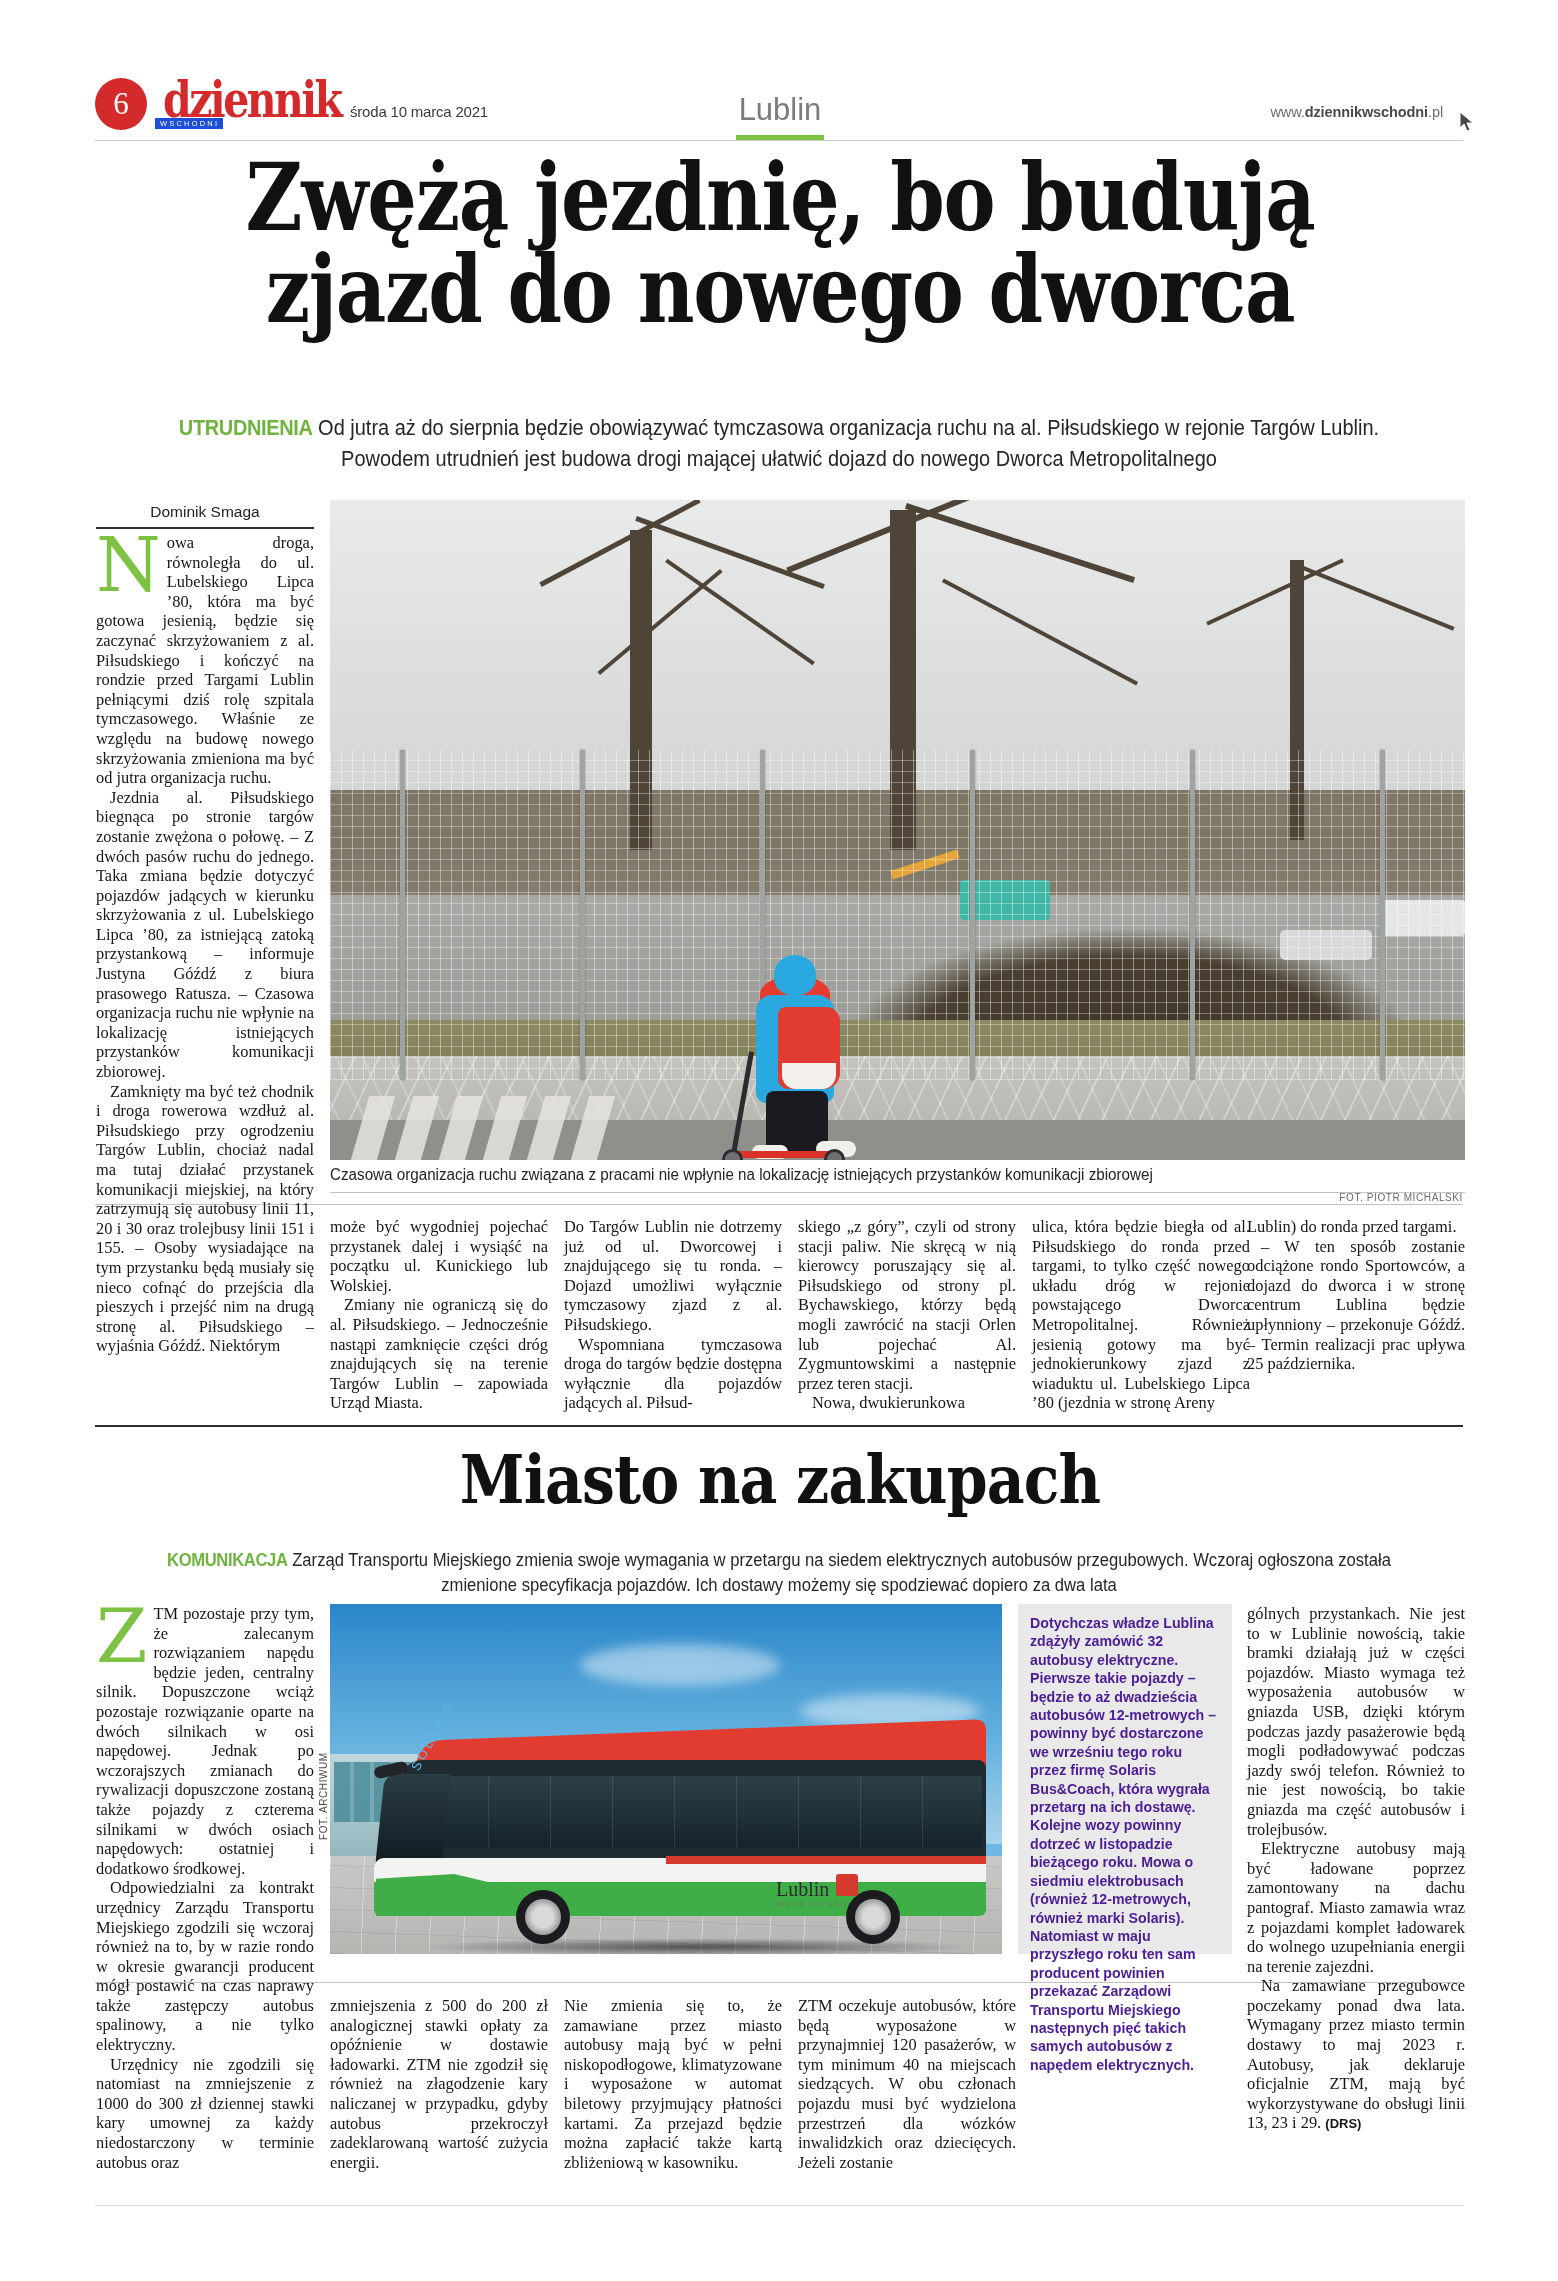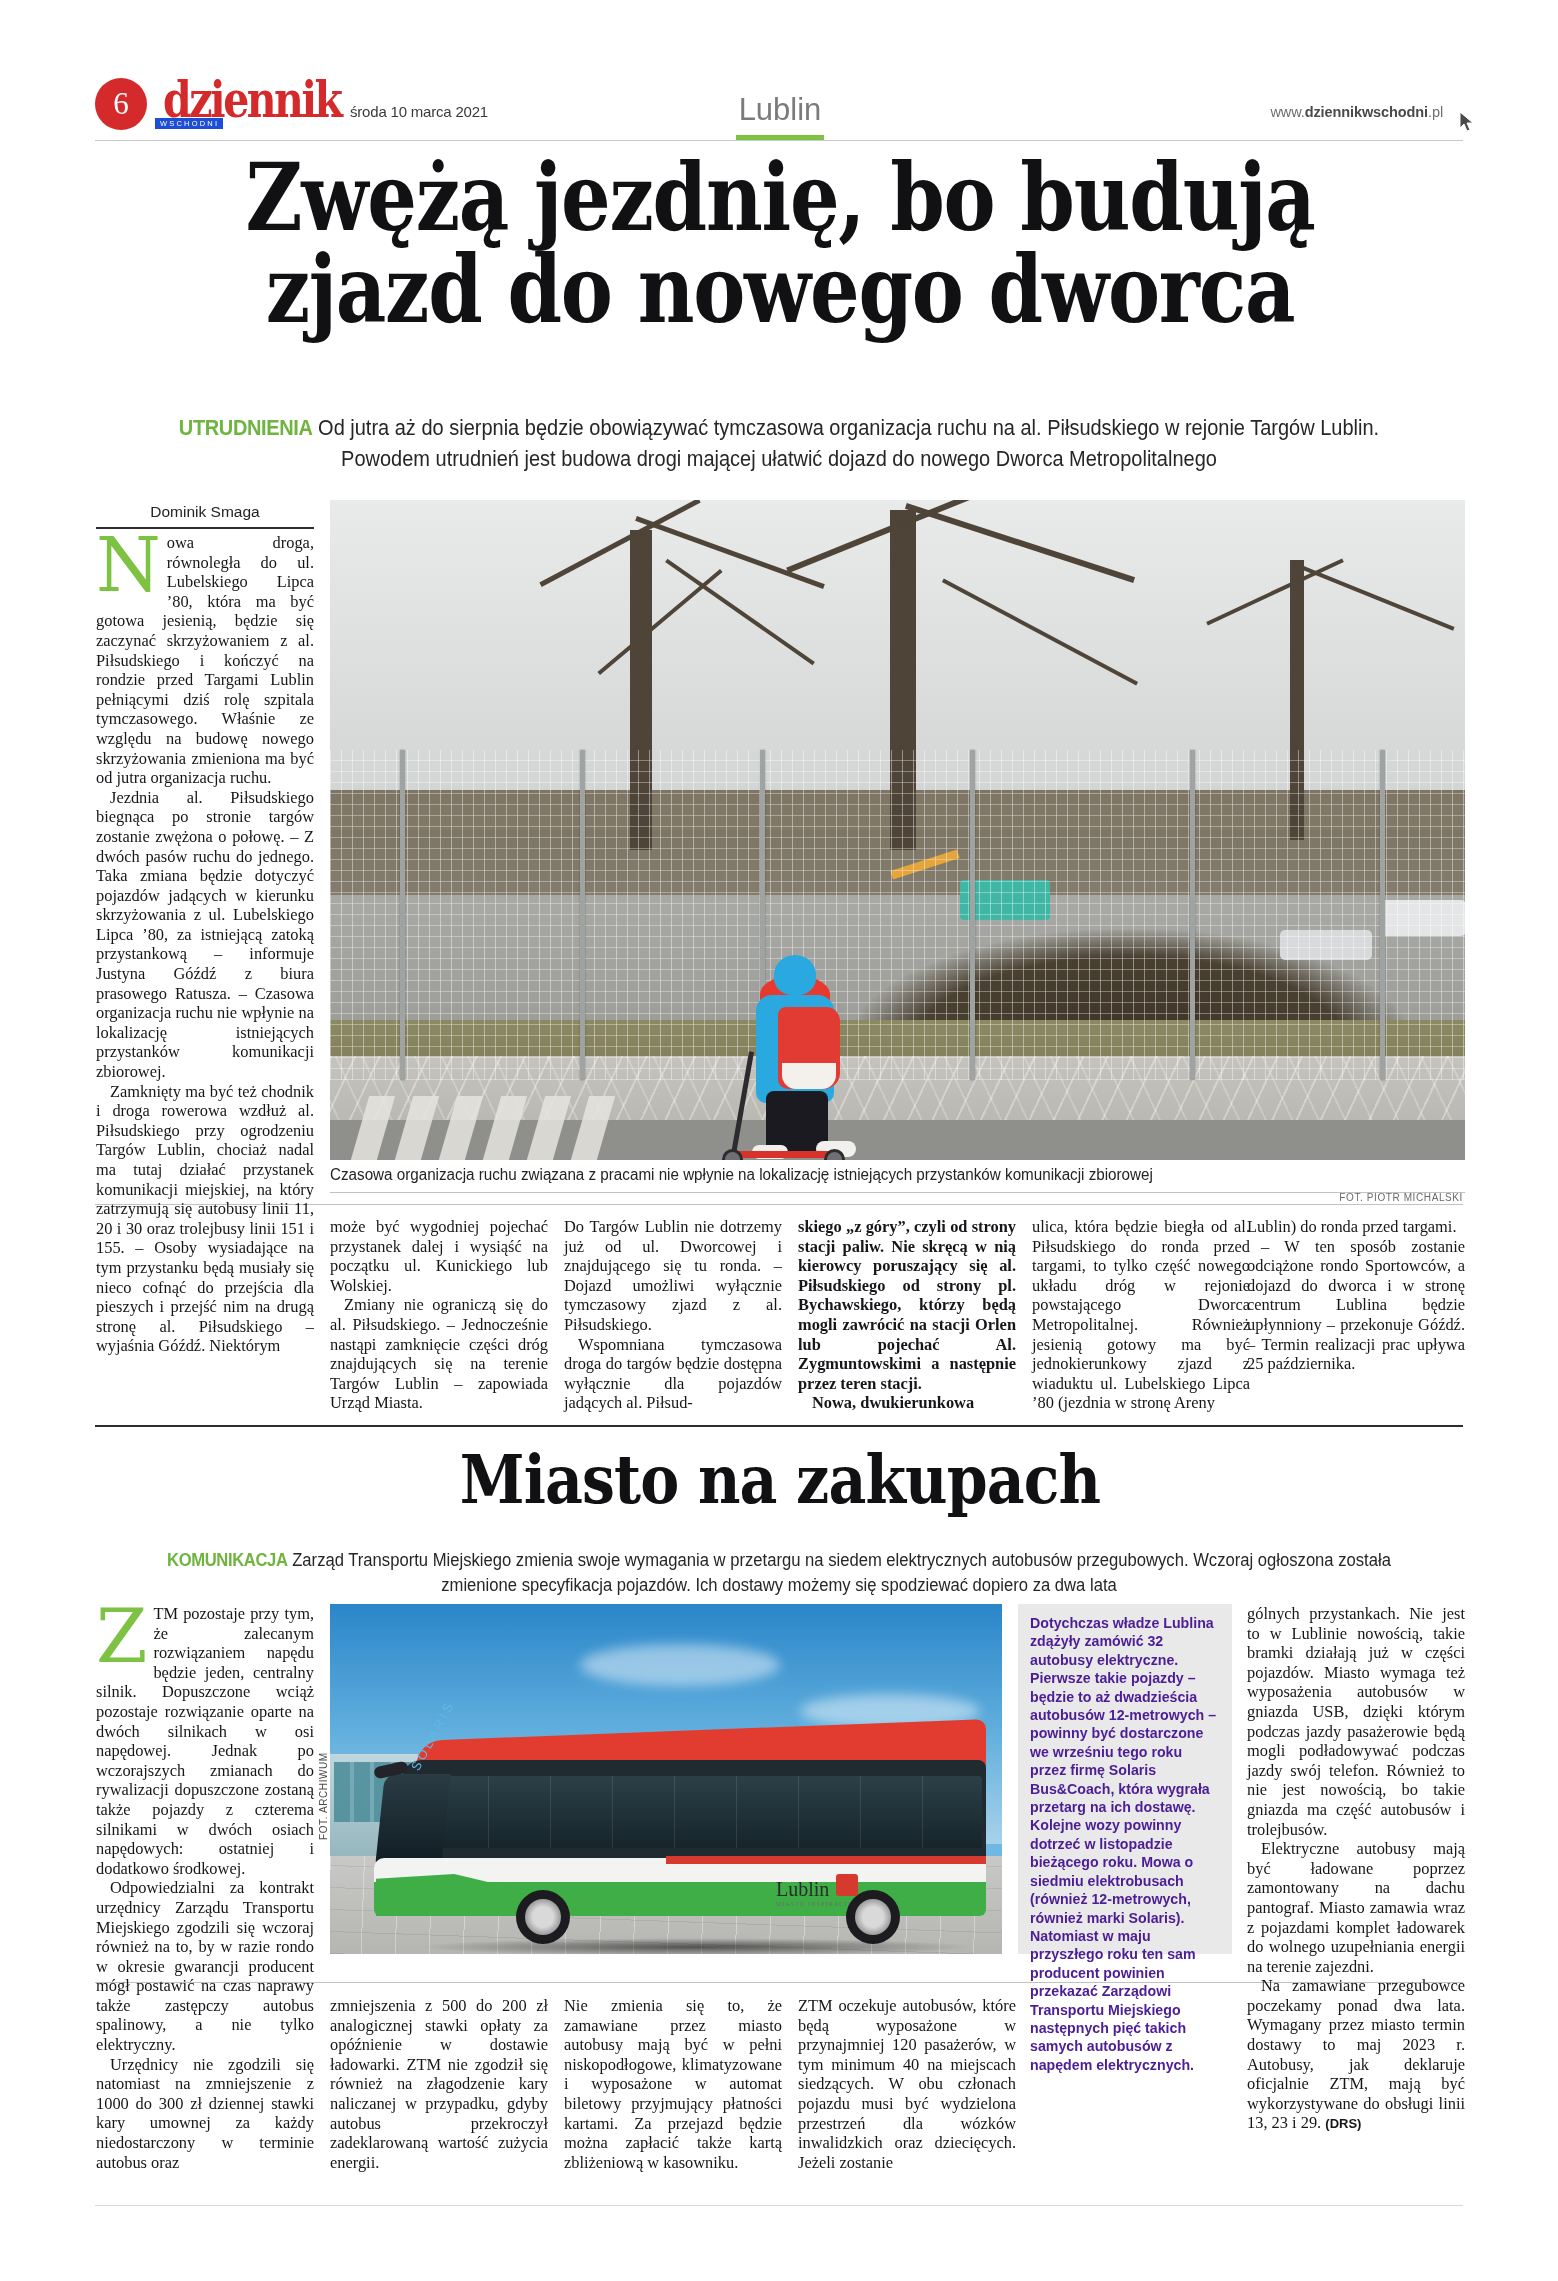--- a/index.html
+++ b/index.html
@@ -206,21 +206,21 @@
     font-size: 74px;
     line-height: 58px;
     color: #7dc242;
     padding: 3px 6px 0 0;
     font-weight: 400;
   }
 
   #a1c1 { left: 96px; top: 533px; width: 218px; }
   #a1c2 { left: 330px; top: 1217px; width: 218px; }
   #a1c3 { left: 564px; top: 1217px; width: 218px; }
-  #a1c4 { left: 798px; top: 1217px; width: 218px; font-weight: bold; }
+  #a1c4 { left: 798px; top: 1217px; width: 218px; }
   #a1c5 { left: 1032px; top: 1217px; width: 218px; }
   #a1c6 { left: 1247px; top: 1217px; width: 218px; }
 
   
   .photo1 {
     position: absolute;
     left: 330px;
     top: 500px;
     width: 1135px;
     height: 660px;

